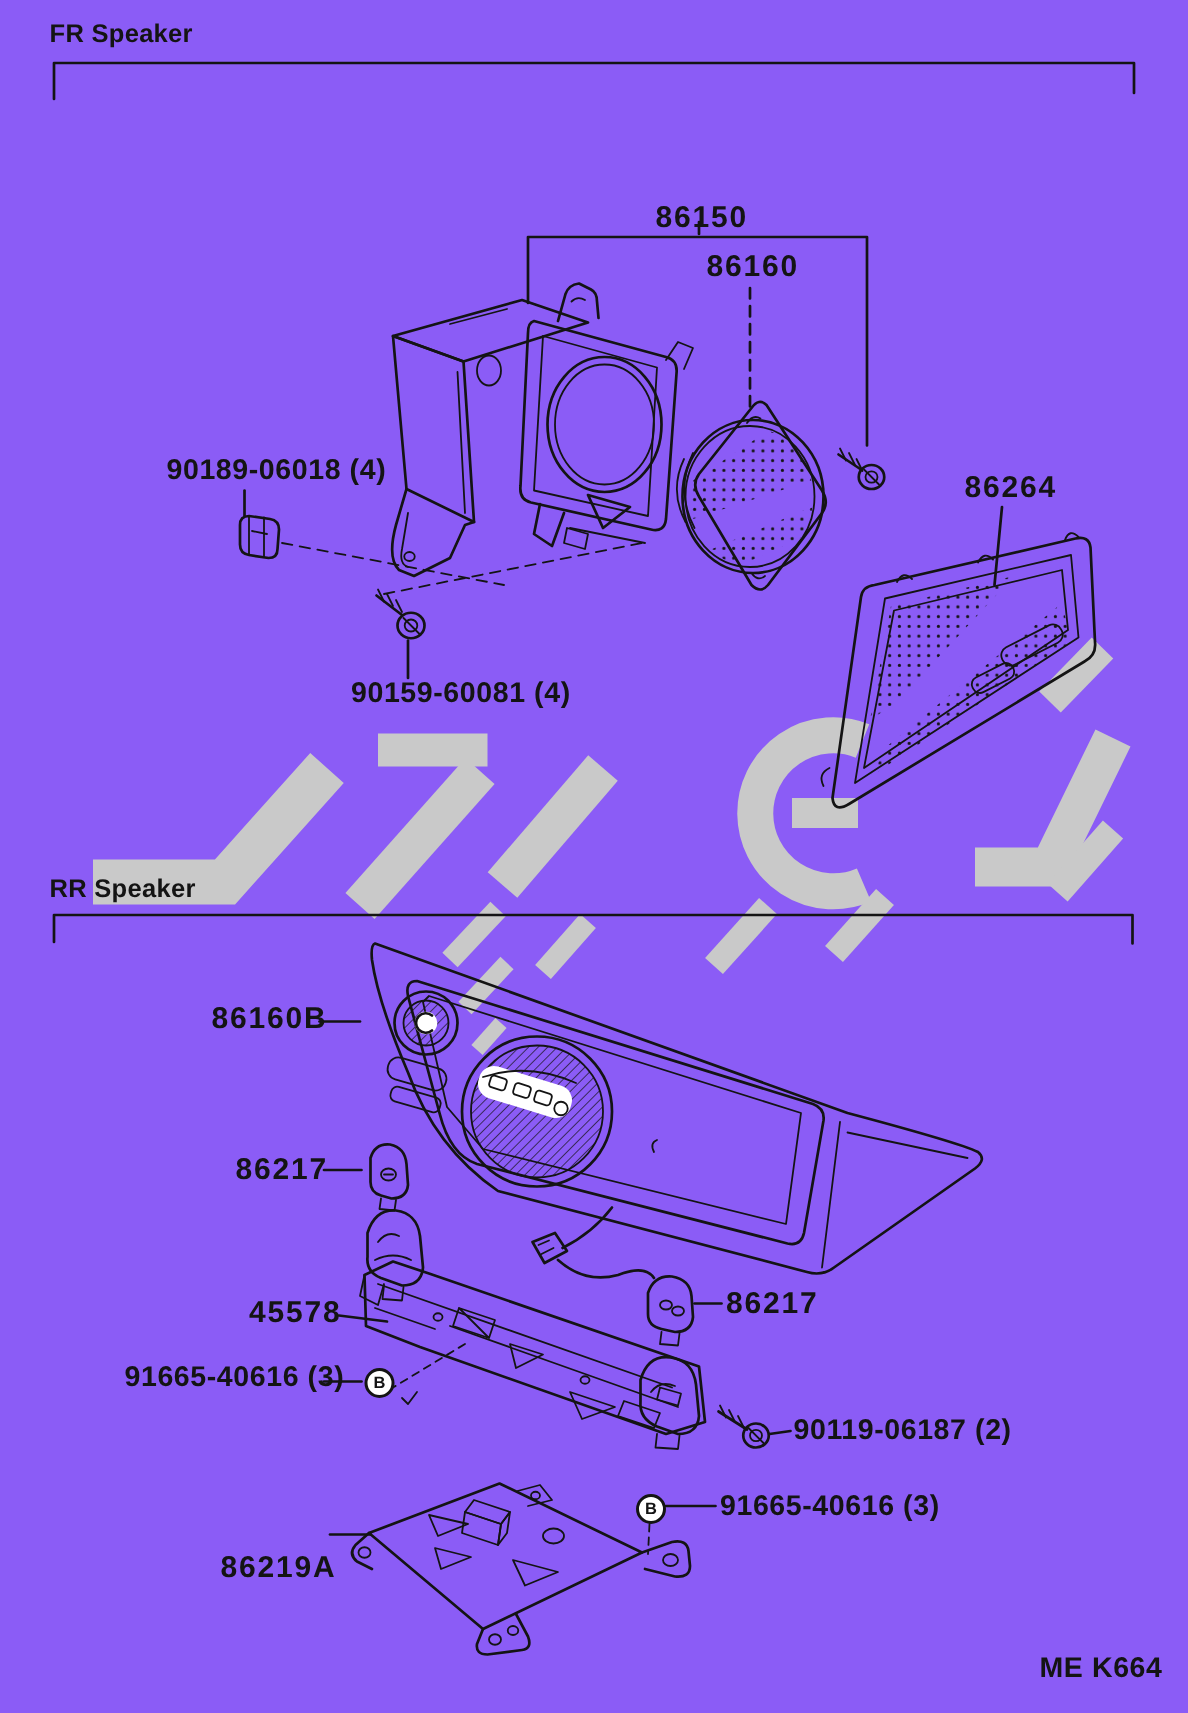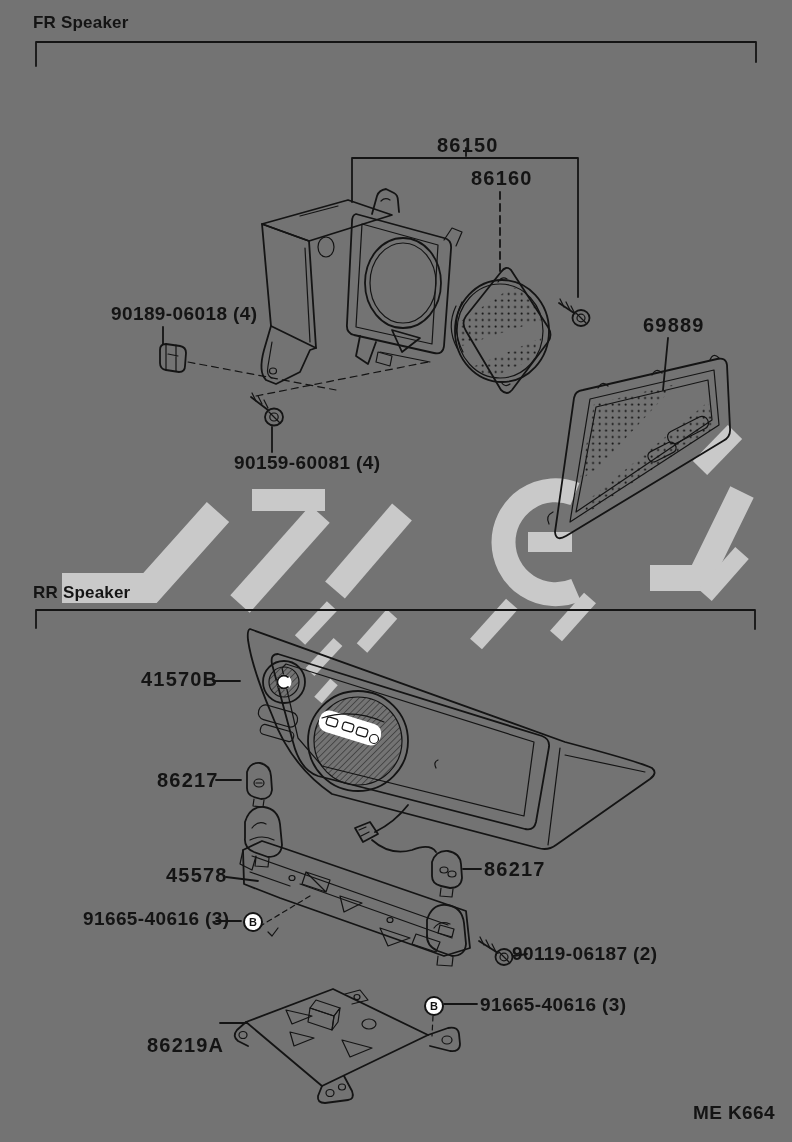--- a/index.html
+++ b/index.html
@@ -1,17 +1,17 @@
 <!DOCTYPE html>
 <html style="--ink: #141414; --wm: #c9c9c9;"><head>
 <meta charset="utf-8">
 <style>
   html,body{margin:0;padding:0;background:#fff;}
   .sheet{
-    position:relative;width:792px;height:1142px;background:#737373;
+    position:relative;width:792px;height:1142px;background:#8b5cf6;
     font-family:"Liberation Sans",sans-serif;overflow:hidden;
   }
   .sheet svg{position:absolute;left:0;top:0;}
   .lbl{
     position:absolute;font-weight:700;font-size:19px;line-height:1.1;
     color:var(--ink,#141414);white-space:nowrap;letter-spacing:.4px;
   }
   .lbl-big{font-size:20px;letter-spacing:1.2px;}
   .title{font-size:17px;letter-spacing:.2px;}
   .bmark{
@@ -273,31 +273,31 @@
       <path class="ln2" d="M342,1040 L372,1048 L350,1057 Z"></path>
       <ellipse class="ln2" cx="369" cy="1024" rx="7" ry="5"></ellipse>
     </g>
   </svg>
 
   <div class="lbl title" style="left:33px;top:14px">FR Speaker</div>
 
   <div class="lbl lbl-big" style="left:437px;top:134px">86150</div>
   <div class="lbl lbl-big" style="left:471px;top:167px">86160</div>
   <div class="lbl" style="left:111px;top:304px">90189-06018 (4)</div>
-  <div class="lbl lbl-big" style="left:643px;top:314px">69889</div>
+  <div class="lbl lbl-big" style="left:643px;top:314px">86264</div>
   <div class="lbl" style="left:234px;top:453px">90159-60081 (4)</div>
 
   <div class="lbl title" style="left:33px;top:584px">RR Speaker</div>
 
-  <div class="lbl lbl-big" style="left:141px;top:668px">41570B</div>
+  <div class="lbl lbl-big" style="left:141px;top:668px">86160B</div>
   <div class="lbl lbl-big" style="left:157px;top:769px">86217</div>
   <div class="lbl lbl-big" style="left:166px;top:864px">45578</div>
   <div class="lbl" style="left:83px;top:909px">91665-40616 (3)</div>
   <div class="lbl lbl-big" style="left:484px;top:858px">86217</div>
-  <div class="lbl" style="left:512px;top:944px">90119-06187 (2)</div>
+  <div class="lbl" style="left:529px;top:944px">90119-06187 (2)</div>
   <div class="lbl" style="left:480px;top:995px">91665-40616 (3)</div>
   <div class="lbl lbl-big" style="left:147px;top:1034px">86219A</div>
 
   <div class="bmark" style="left:243px;top:912px">B</div>
   <div class="bmark" style="left:424px;top:996px">B</div>
 
   <div class="lbl" style="left:693px;top:1103px">ME K664</div>
 </div>
 
 </body></html>

